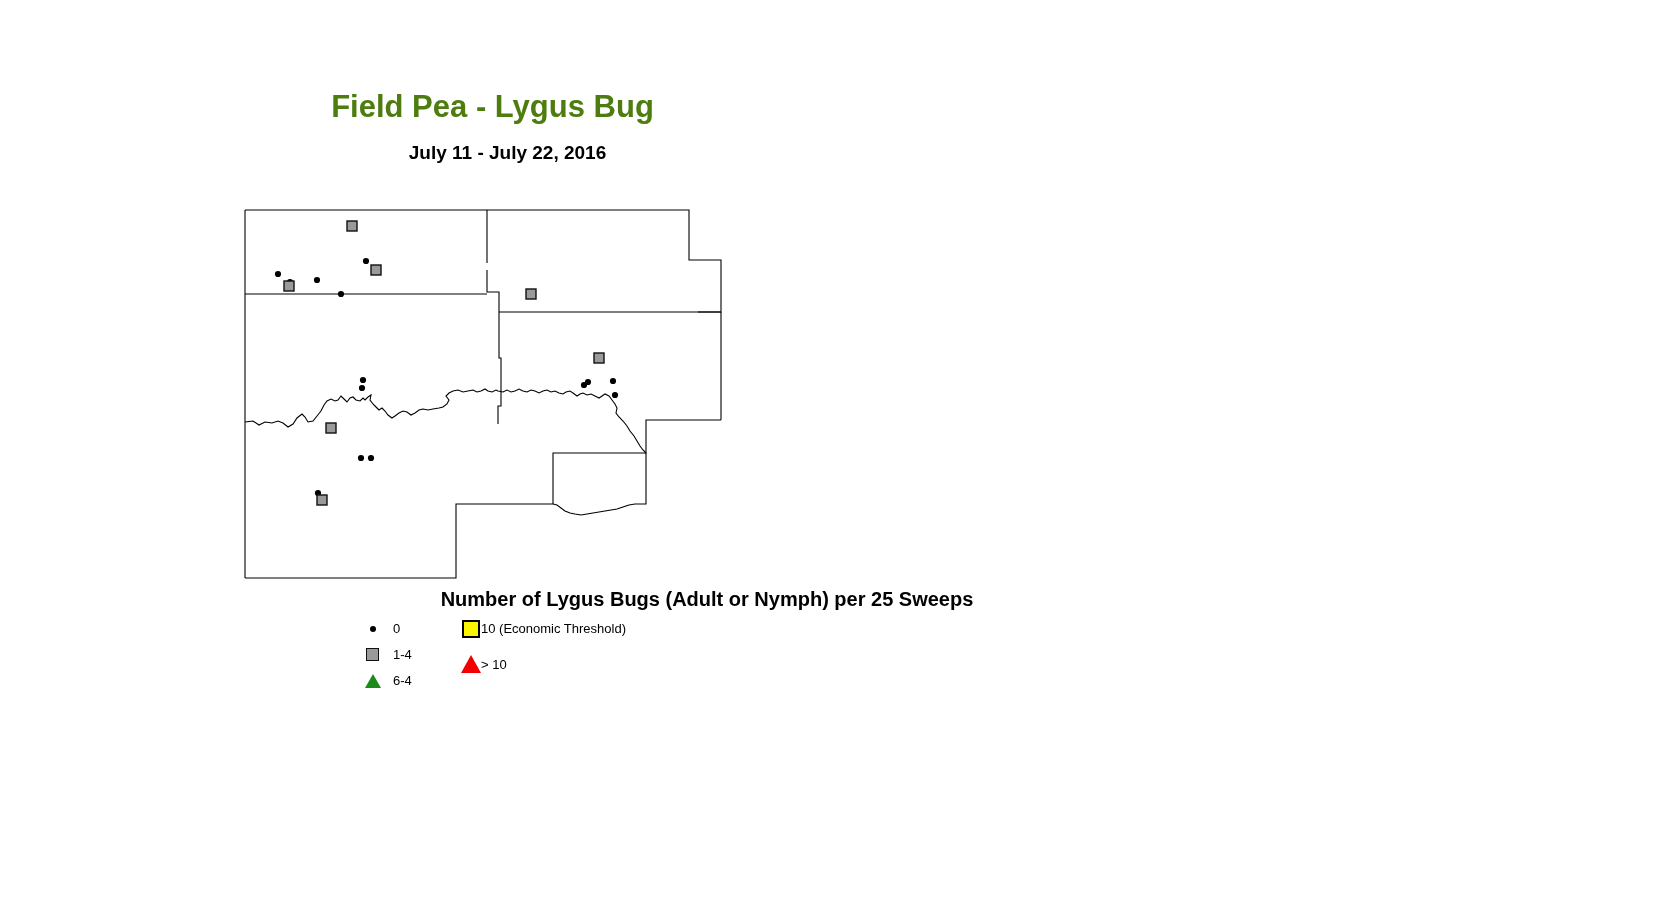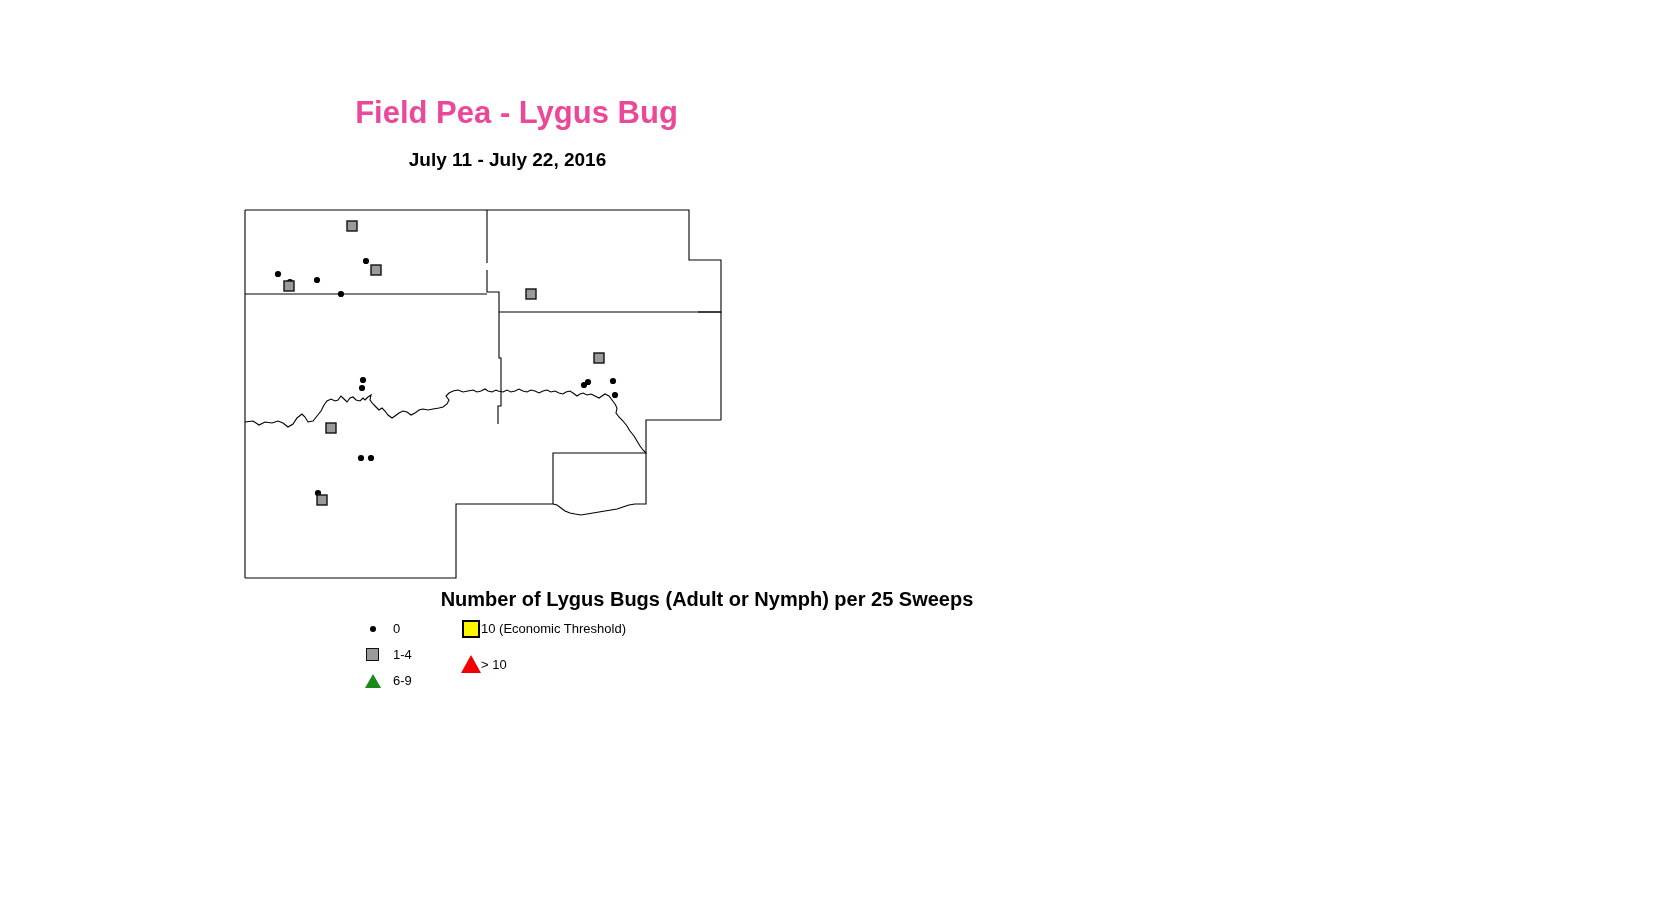--- a/index.html
+++ b/index.html
@@ -21,34 +21,33 @@
     top: 0;
     width: 1673px;
     height: 900px;
     background: #ffffff;
   }
 
   
   #title {
     position: absolute;
     left: 0;
-    top: 94px;
+    top: 88px;
     width: 985px;
     text-align: center;
     font-size: 31px;
     font-weight: bold;
-    color: #ec4899;
+    color: #4d7c0f;
     letter-spacing: 0px;
     line-height: 38px;
-    padding-left: 24px;
   }
   #subtitle {
     position: absolute;
     left: 0;
-    top: 147px;
+    top: 140px;
     width: 1015px;
     text-align: center;
     font-size: 19px;
     font-weight: bold;
     color: #000000;
     line-height: 26px;
   }
 
   
   #map-wrap {
@@ -252,21 +251,21 @@
       <div class="legend-row">
         <span class="legend-sym">
             <i class="sym-square"></i>
           </span>
         <span class="legend-lab">1-4</span>
       </div>
       <div class="legend-row">
         <span class="legend-sym">
             <i class="sym-tri"></i>
           </span>
-        <span class="legend-lab">6-9</span>
+        <span class="legend-lab">6-4</span>
       </div>
     </div>
 
     <div class="legend-col" id="legend-col-right">
       <div class="legend-row" style="height:36px;">
         <span class="legend-sym">
             <i class="sym-square-yellow"></i>
           </span>
         <span class="legend-lab">10 (Economic Threshold)</span>
       </div>

